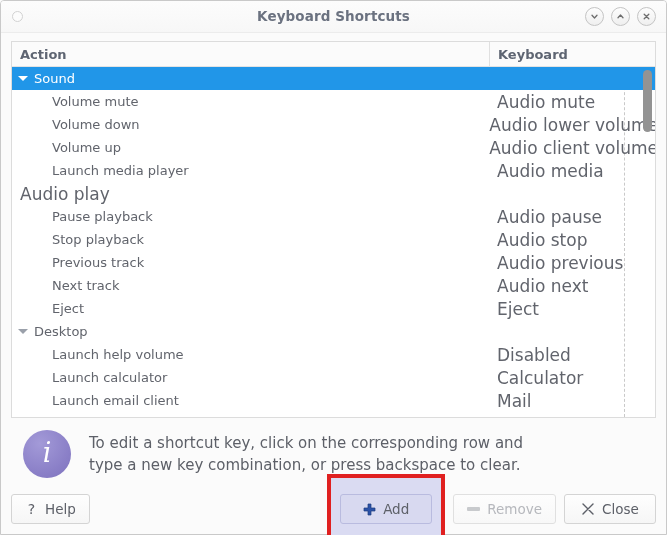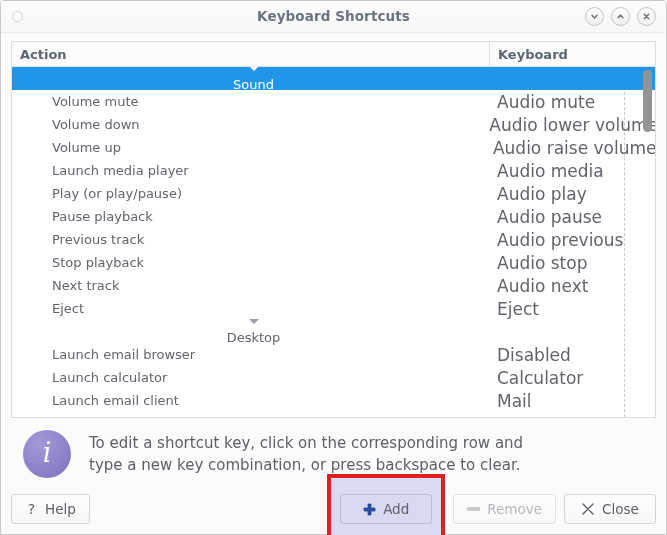--- a/index.html
+++ b/index.html
@@ -143,21 +143,20 @@
     z-index: 2;
     box-sizing: border-box;
   }
   .row .cell-action {
     width: 477px;
     box-sizing: border-box;
     font-size: 13px;
     color: #61646c;
     white-space: nowrap;
     overflow: hidden;
-    flex-direction: column;
   }
   .row .cell-shortcut {
     flex: 1 1 auto;
     box-sizing: border-box;
     font-size: 17px;
     color: #61646c;
     padding-left: 8px;
     white-space: nowrap;
     overflow: hidden;
   }
@@ -368,59 +367,58 @@
           <div class="row child">
             <div class="cell-action">Volume mute</div>
             <div class="cell-shortcut">Audio mute</div>
           </div>
           <div class="row child">
             <div class="cell-action">Volume down</div>
             <div class="cell-shortcut">Audio lower volume</div>
           </div>
           <div class="row child">
             <div class="cell-action">Volume up</div>
-            <div class="cell-shortcut">Audio raise volume</div>
+            <div class="cell-shortcut">Audio client volume</div>
           </div>
           <div class="row child">
             <div class="cell-action">Launch media player</div>
             <div class="cell-shortcut">Audio media</div>
           </div>
           <div class="row child">
-            <div class="cell-action">Play (or play/pause)</div>
             <div class="cell-shortcut">Audio play</div>
           </div>
           <div class="row child">
             <div class="cell-action">Pause playback</div>
             <div class="cell-shortcut">Audio pause</div>
           </div>
           <div class="row child">
+            <div class="cell-action">Stop playback</div>
+            <div class="cell-shortcut">Audio stop</div>
+          </div>
+          <div class="row child">
             <div class="cell-action">Previous track</div>
             <div class="cell-shortcut">Audio previous</div>
-          </div>
-          <div class="row child">
-            <div class="cell-action">Stop playback</div>
-            <div class="cell-shortcut">Audio stop</div>
           </div>
           <div class="row child">
             <div class="cell-action">Next track</div>
             <div class="cell-shortcut">Audio next</div>
           </div>
           <div class="row child">
             <div class="cell-action">Eject</div>
             <div class="cell-shortcut">Eject</div>
           </div>
           <div class="row group">
             <div class="cell-action">
               <span class="tri"></span>
               <span>Desktop</span>
             </div>
             <div class="cell-shortcut"></div>
           </div>
           <div class="row child">
-            <div class="cell-action">Launch email browser</div>
+            <div class="cell-action">Launch help volume</div>
             <div class="cell-shortcut">Disabled</div>
           </div>
           <div class="row child">
             <div class="cell-action">Launch calculator</div>
             <div class="cell-shortcut">Calculator</div>
           </div>
           <div class="row child">
             <div class="cell-action">Launch email client</div>
             <div class="cell-shortcut">Mail</div>
           </div>

